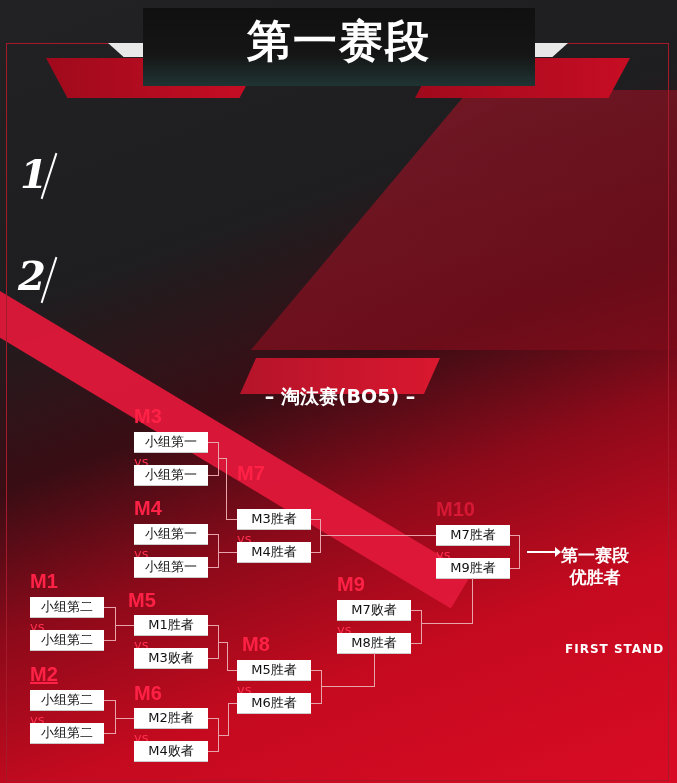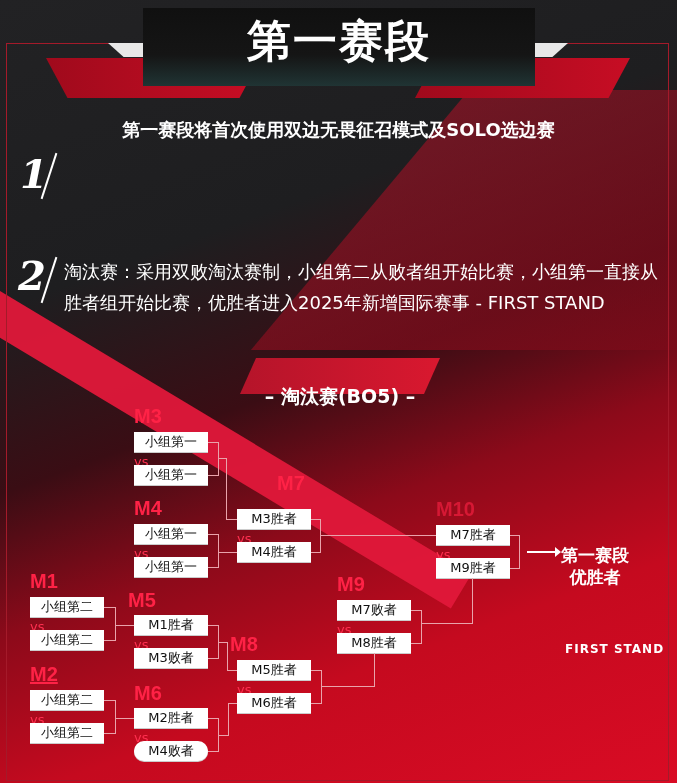--- a/index.html
+++ b/index.html
@@ -40,43 +40,41 @@
   <div class="diag1"></div>
   <div class="frame"></div>
 
   <div class="tab l"></div>
   <div class="tab r"></div>
   <div class="wing l"></div>
   <div class="wing r"></div>
   <div class="title-bg"></div>
   <div class="title">第一赛段</div>
 
-  <div class="subtitle">第一赛段将首次使用双边无畏征召模式及SOLO选边赛</div>
 
   <div class="num" style="left:20px;top:150px;">1</div>
   <div class="slash" style="left:48px;top:152px;"></div>
 
   <div class="num" style="left:18px;top:252px;">2</div>
   <div class="slash" style="left:48px;top:256px;"></div>
-  <div class="para" style="top:256px;">淘汰赛：采用双败淘汰赛制，小组第二从败者组开始比赛，小组第一直接从胜者组开始比赛，优胜者进入2025年新增国际赛事 - FIRST STAND</div>
 
   <div class="ko-banner"></div>
   <div class="ko-title">– 淘汰赛(BO5) –</div>
 
   <div class="mlabel" style="left:134px;top:405px;">M3</div>
   <div class="box" style="left:134px;top:432px;">小组第一</div>
   <div class="vs" style="left:134px;top:454px;">vs</div>
   <div class="box" style="left:134px;top:465px;">小组第一</div>
 
   <div class="mlabel" style="left:134px;top:497px;">M4</div>
   <div class="box" style="left:134px;top:524px;">小组第一</div>
   <div class="vs" style="left:134px;top:546px;">vs</div>
   <div class="box" style="left:134px;top:557px;">小组第一</div>
 
-  <div class="mlabel" style="left:237px;top:472px;margin-left:40px;">M7</div>
+  <div class="mlabel" style="left:237px;top:462px;">M7</div>
   <div class="box" style="left:237px;top:509px;">M3胜者</div>
   <div class="vs" style="left:237px;top:531px;">vs</div>
   <div class="box" style="left:237px;top:542px;">M4胜者</div>
 
   <div class="mlabel" style="left:30px;top:570px;">M1</div>
   <div class="box" style="left:30px;top:597px;">小组第二</div>
   <div class="vs" style="left:30px;top:619px;">vs</div>
   <div class="box" style="left:30px;top:630px;">小组第二</div>
 
   <div class="mlabel" style="left:30px;top:663px;text-decoration:underline;">M2</div>
@@ -85,23 +83,23 @@
   <div class="box" style="left:30px;top:723px;">小组第二</div>
 
   <div class="mlabel" style="left:128px;top:589px;">M5</div>
   <div class="box" style="left:134px;top:615px;">M1胜者</div>
   <div class="vs" style="left:134px;top:637px;">vs</div>
   <div class="box" style="left:134px;top:648px;">M3败者</div>
 
   <div class="mlabel" style="left:134px;top:682px;">M6</div>
   <div class="box" style="left:134px;top:708px;">M2胜者</div>
   <div class="vs" style="left:134px;top:730px;">vs</div>
-  <div class="box" style="left:134px;top:741px;border-radius:10px;">M4败者</div>
+  <div class="box" style="left:134px;top:741px;">M4败者</div>
 
-  <div class="mlabel" style="left:230px;top:633px;">M8</div>
+  <div class="mlabel" style="left:242px;top:633px;">M8</div>
   <div class="box" style="left:237px;top:660px;">M5胜者</div>
   <div class="vs" style="left:237px;top:682px;">vs</div>
   <div class="box" style="left:237px;top:693px;">M6胜者</div>
 
   <div class="mlabel" style="left:337px;top:573px;">M9</div>
   <div class="box" style="left:337px;top:600px;">M7败者</div>
   <div class="vs" style="left:337px;top:622px;">vs</div>
   <div class="box" style="left:337px;top:633px;">M8胜者</div>
 
   <div class="mlabel" style="left:436px;top:498px;opacity:.6;">M10</div>

